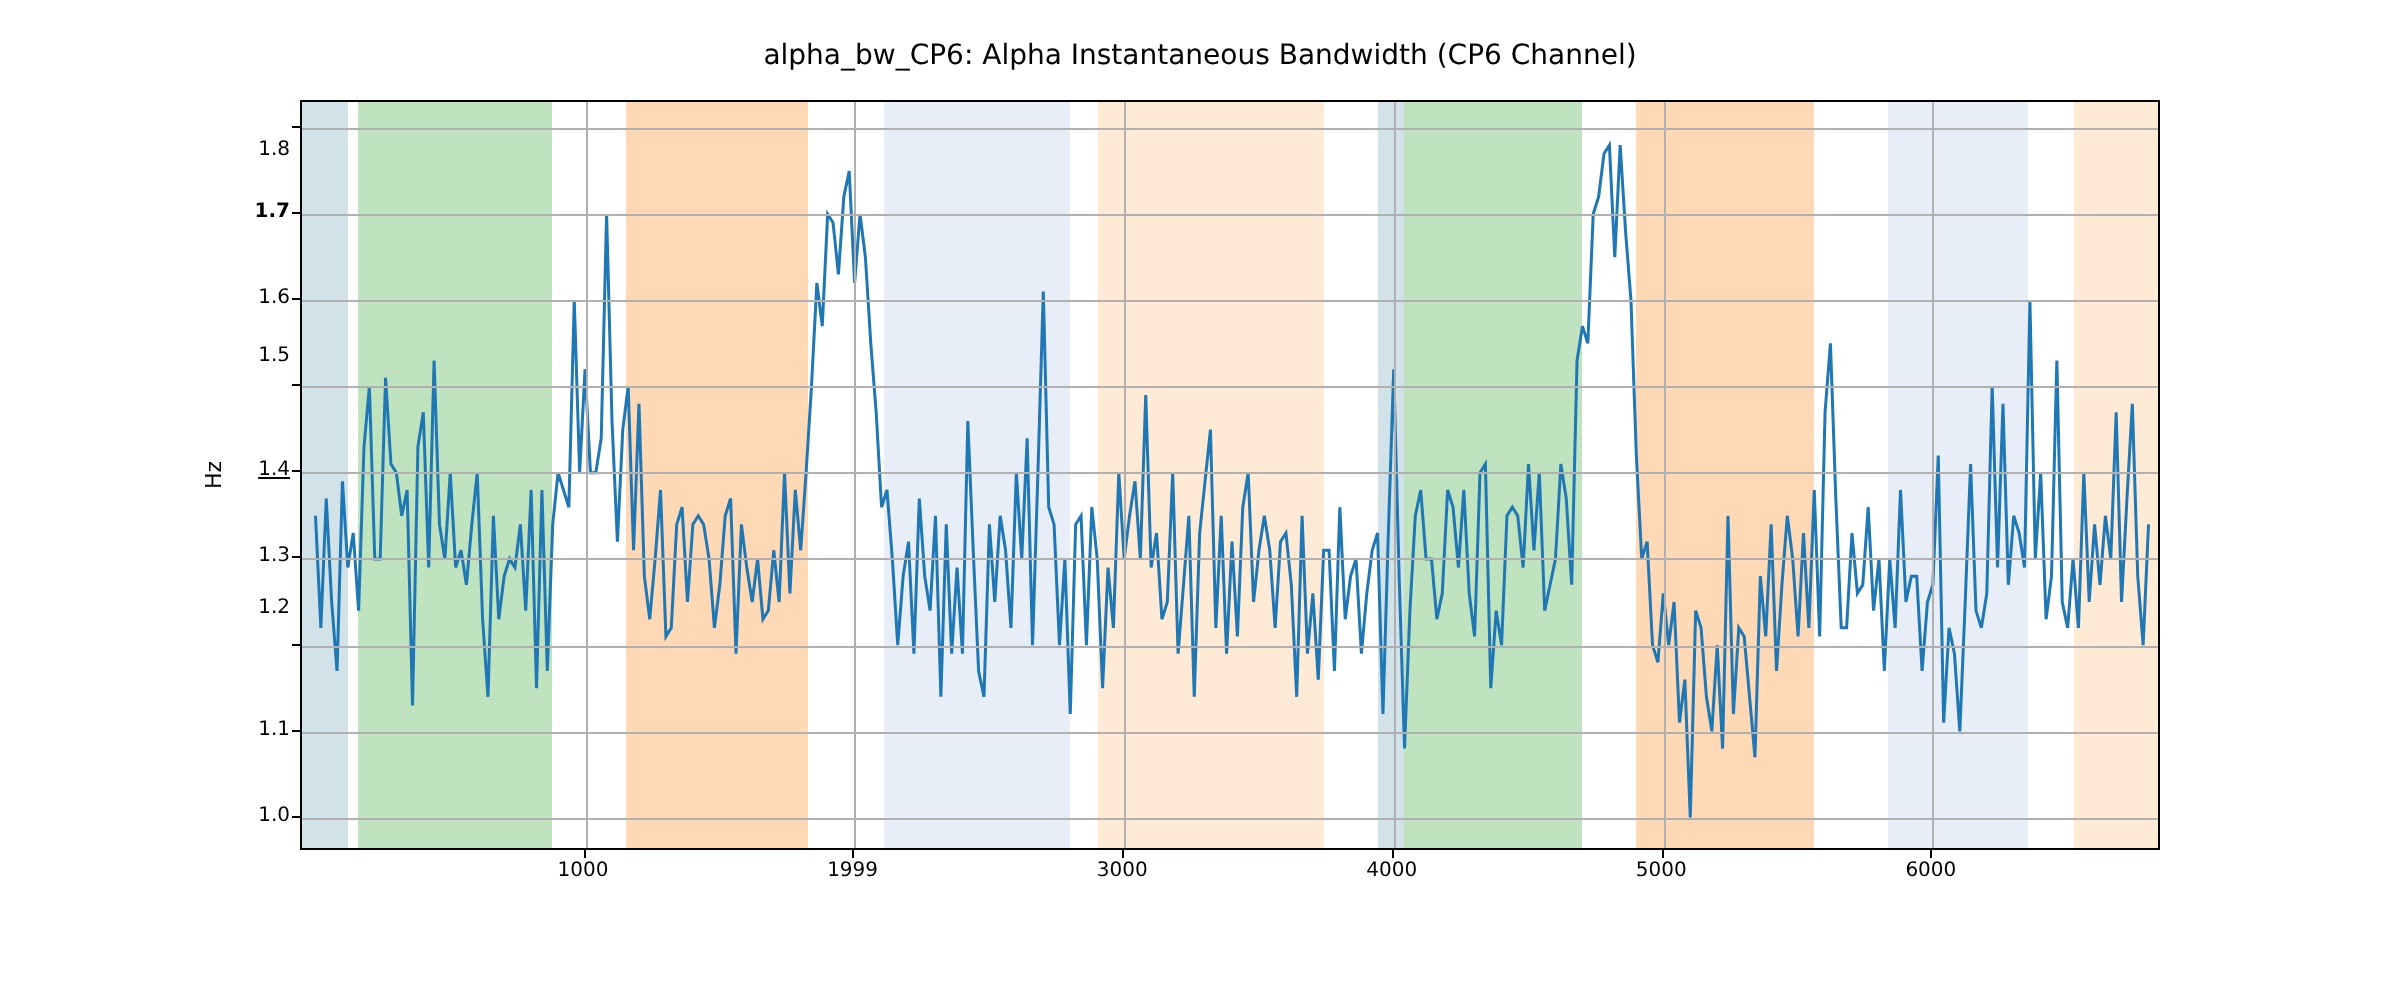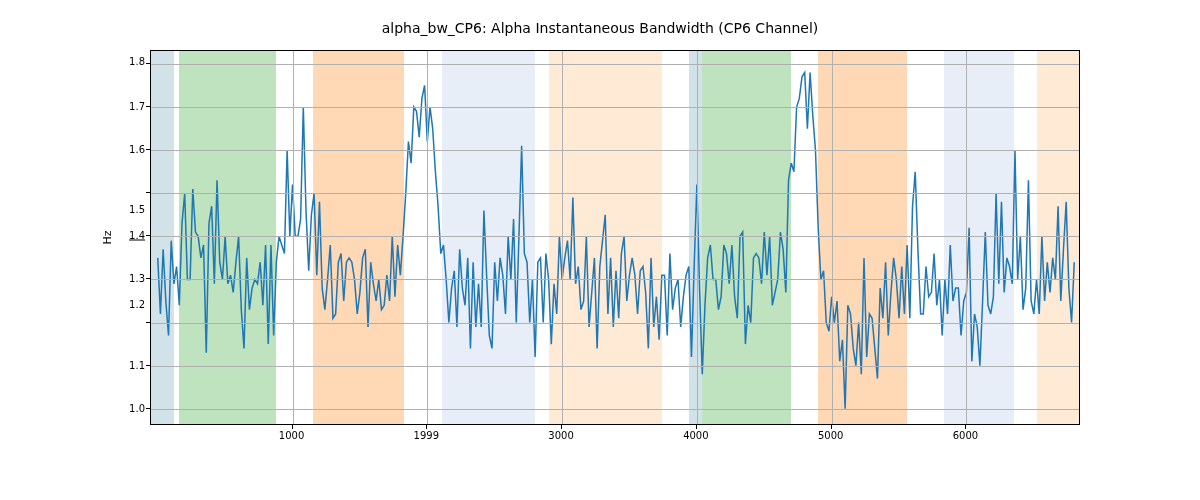--- a/index.html
+++ b/index.html
@@ -163,21 +163,21 @@
     <div class="tick-y" style="top: 407.759px;">1.0</div>
     <div class="tickmark-y" style="top: 407.759px;"></div>
     <div class="tick-y" style="top: 364.655px;">1.1</div>
     <div class="tickmark-y" style="top: 364.655px;"></div>
     <div class="tick-y" style="top: 304px;">1.2</div>
     <div class="tickmark-y" style="top: 321.552px;"></div>
     <div class="tick-y" style="top: 278.448px;">1.3</div>
     <div class="tickmark-y" style="top: 278.448px;"></div>
     <div class="tick-y" style="top: 235.345px; text-decoration: underline;">1.4</div>
     <div class="tickmark-y" style="top: 235.345px;"></div>
-    <div class="tick-y" style="top: 209px;">1.5</div>
+    <div class="tick-y" style="top: 178px;">1.5</div>
     <div class="tickmark-y" style="top: 192.241px;"></div>
     <div class="tick-y" style="top: 149.138px; text-align: right;">1.6</div>
     <div class="tickmark-y" style="top: 149.138px;"></div>
-    <div class="tick-y" style="top: 106.034px;">1.7</div>
+    <div class="tick-y" style="top: 106.034px; font-weight: bold;">1.7</div>
     <div class="tickmark-y" style="top: 106.034px;"></div>
-    <div class="tick-y" style="top: 61px;">1.8</div>
+    <div class="tick-y" style="top: 75px;">1.8</div>
     <div class="tickmark-y" style="top: 62.931px;"></div>
   </div>
 
 </body></html>

